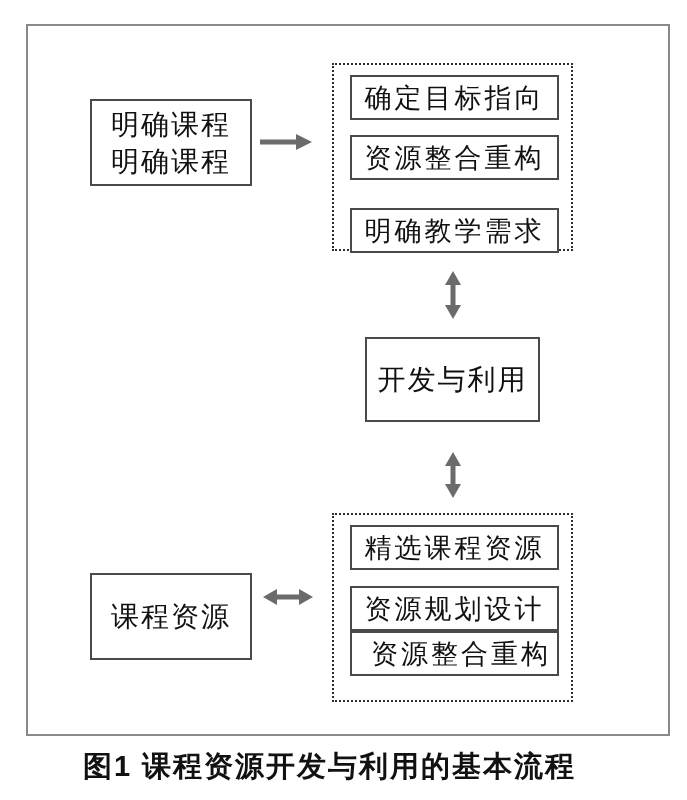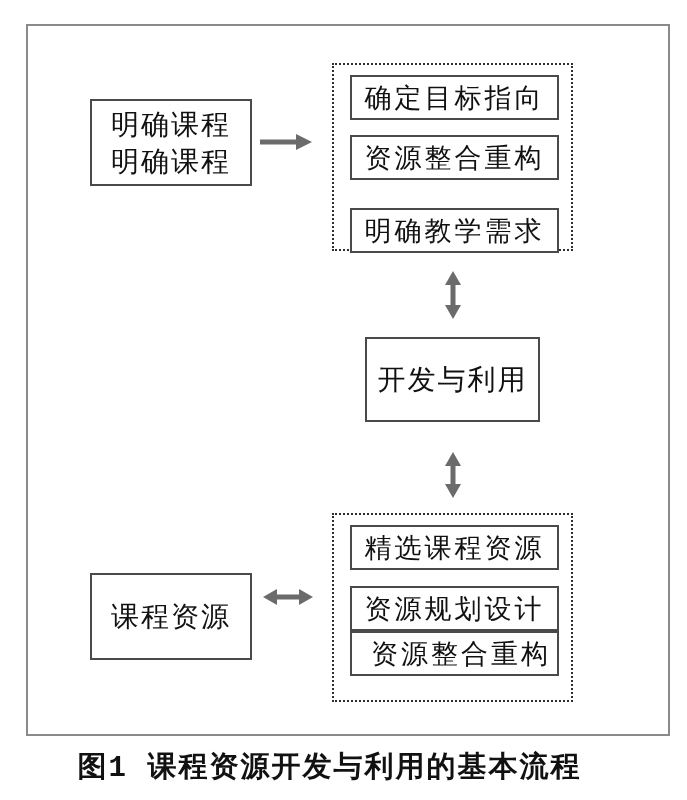--- a/index.html
+++ b/index.html
@@ -78,21 +78,21 @@
   .arrow polygon { fill: var(--arrow); }
   .arrow-right    { left: 260px; top: 133px; }
   .v-arrow-1      { left: 444px; top: 271px; }
   .v-arrow-2      { left: 444px; top: 452px; }
   .h-arrow        { left: 263px; top: 588px; }
   .caption {
     position: absolute;
     left: 0; top: 747px;
     width: 659px;
     text-align: center;
-    font-family: Liberation Mono, monospace;
+    font-family: Liberation Sans, sans-serif;
     font-weight: 700;
     font-size: 29px;
     letter-spacing: 2px;
     color: var(--text);
     white-space: nowrap;
   }
 </style>
 </head>
 <body>
 

